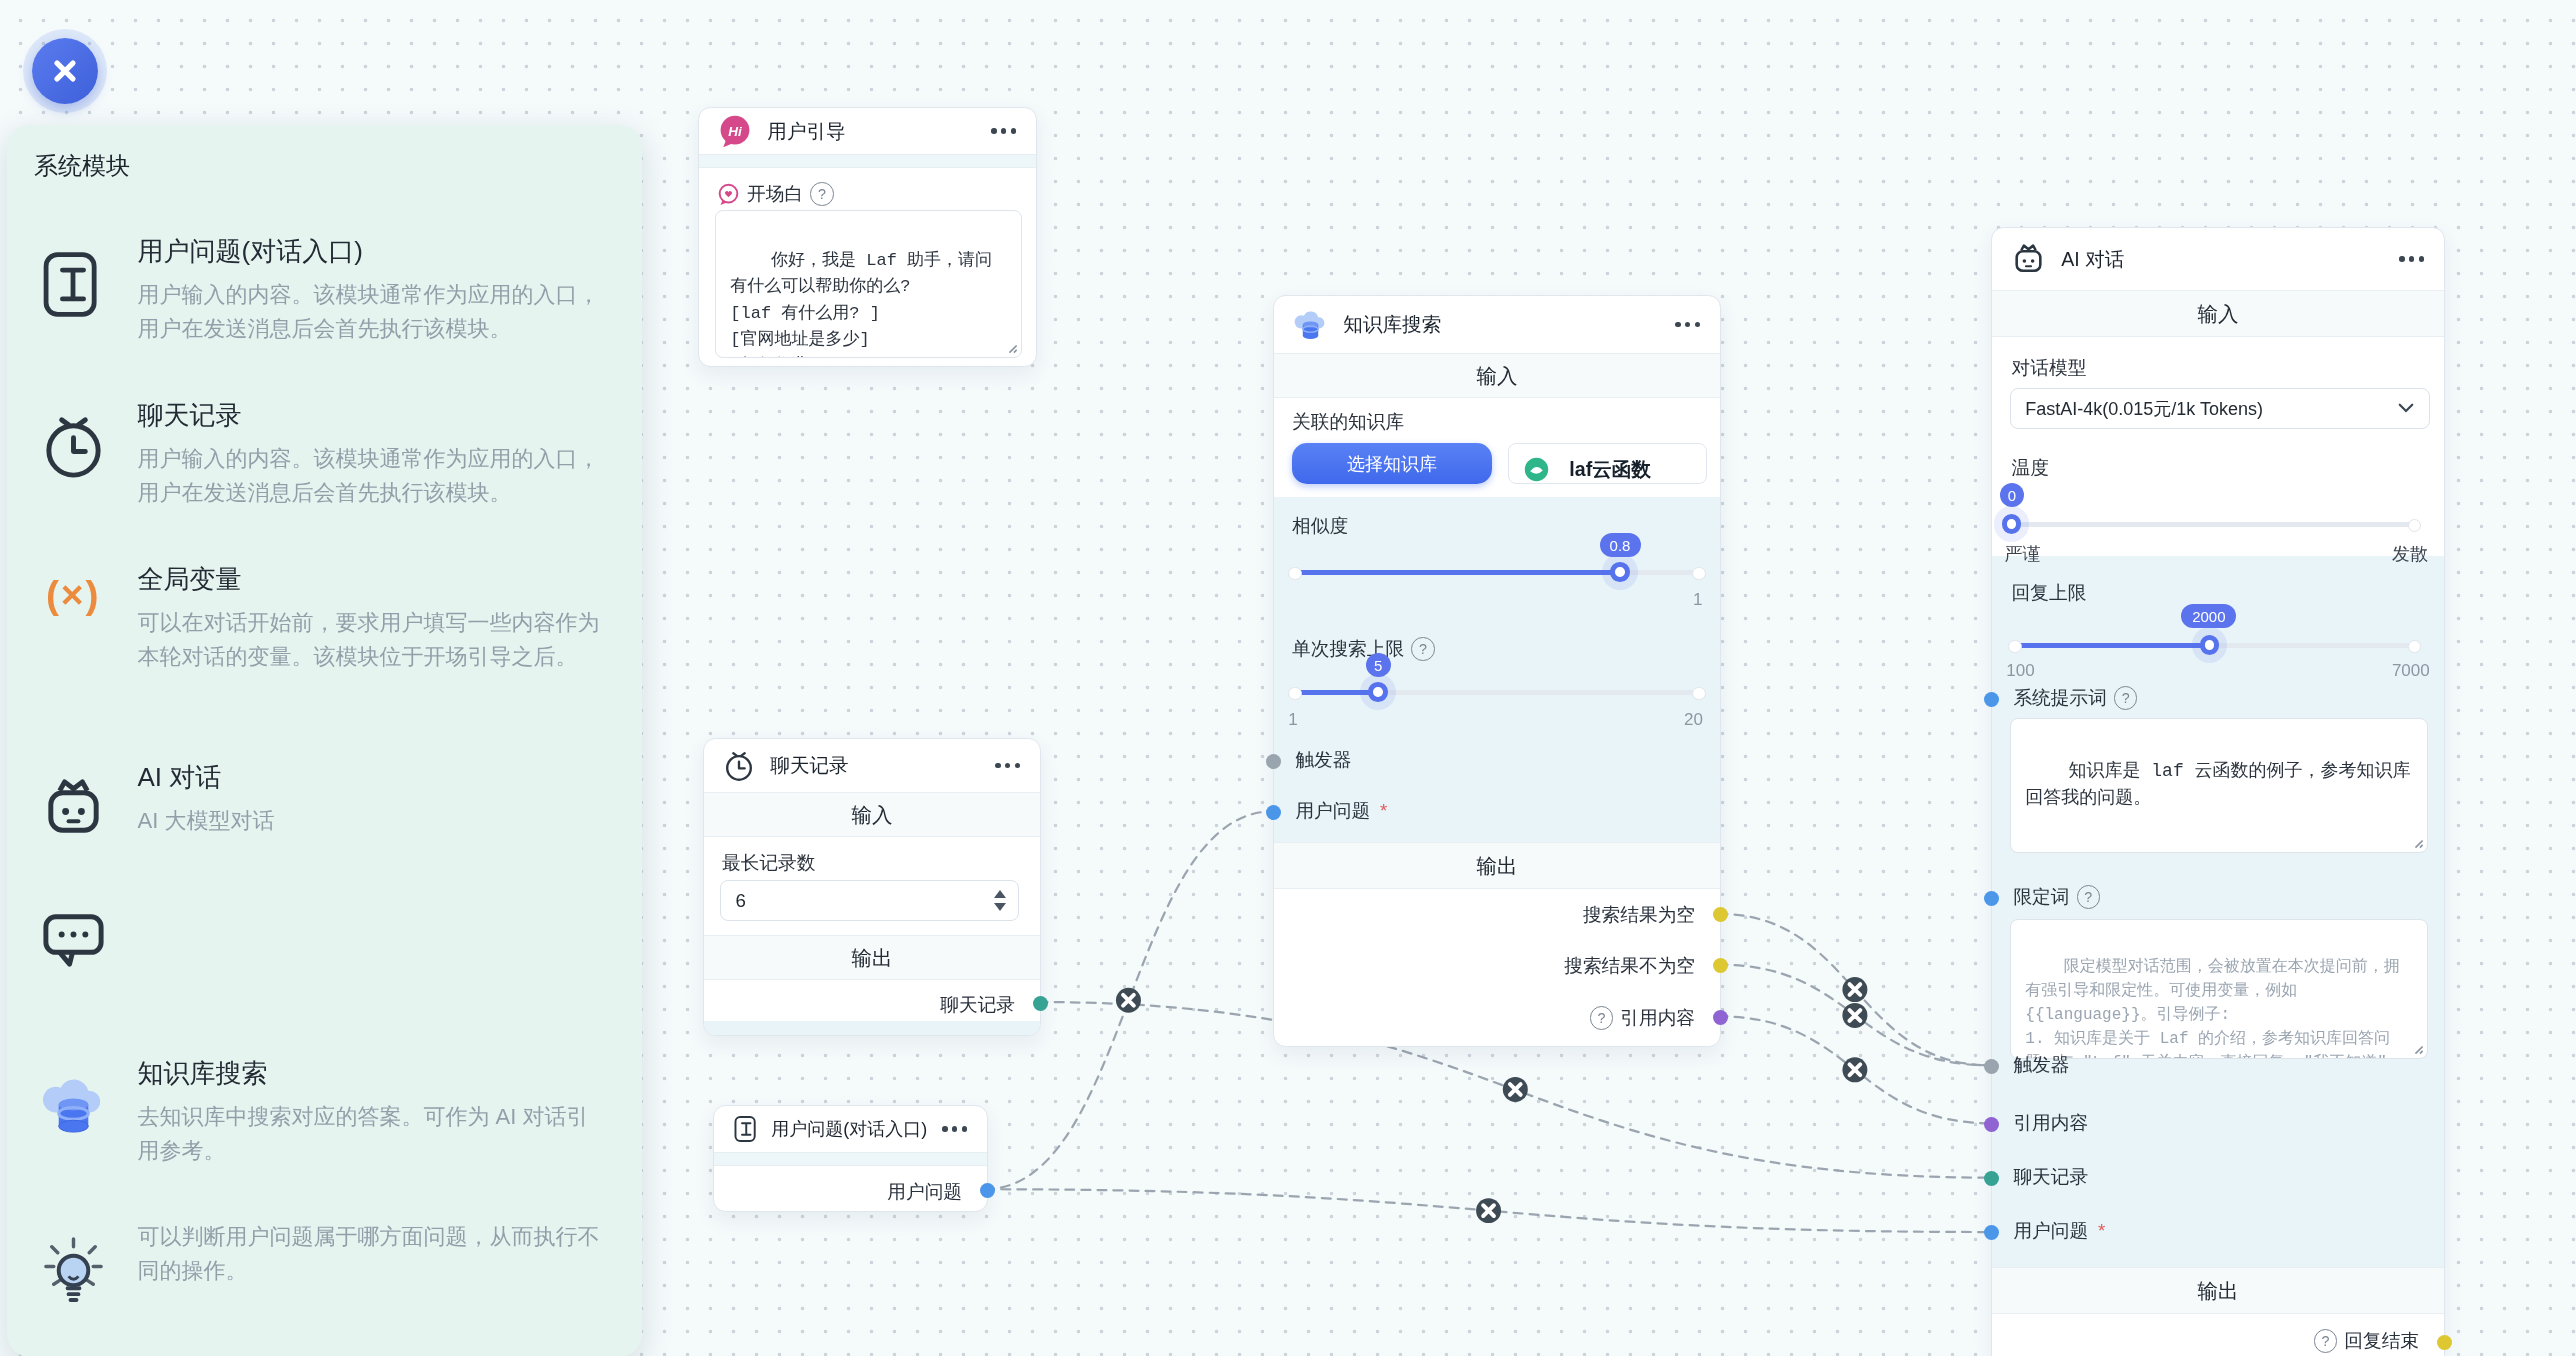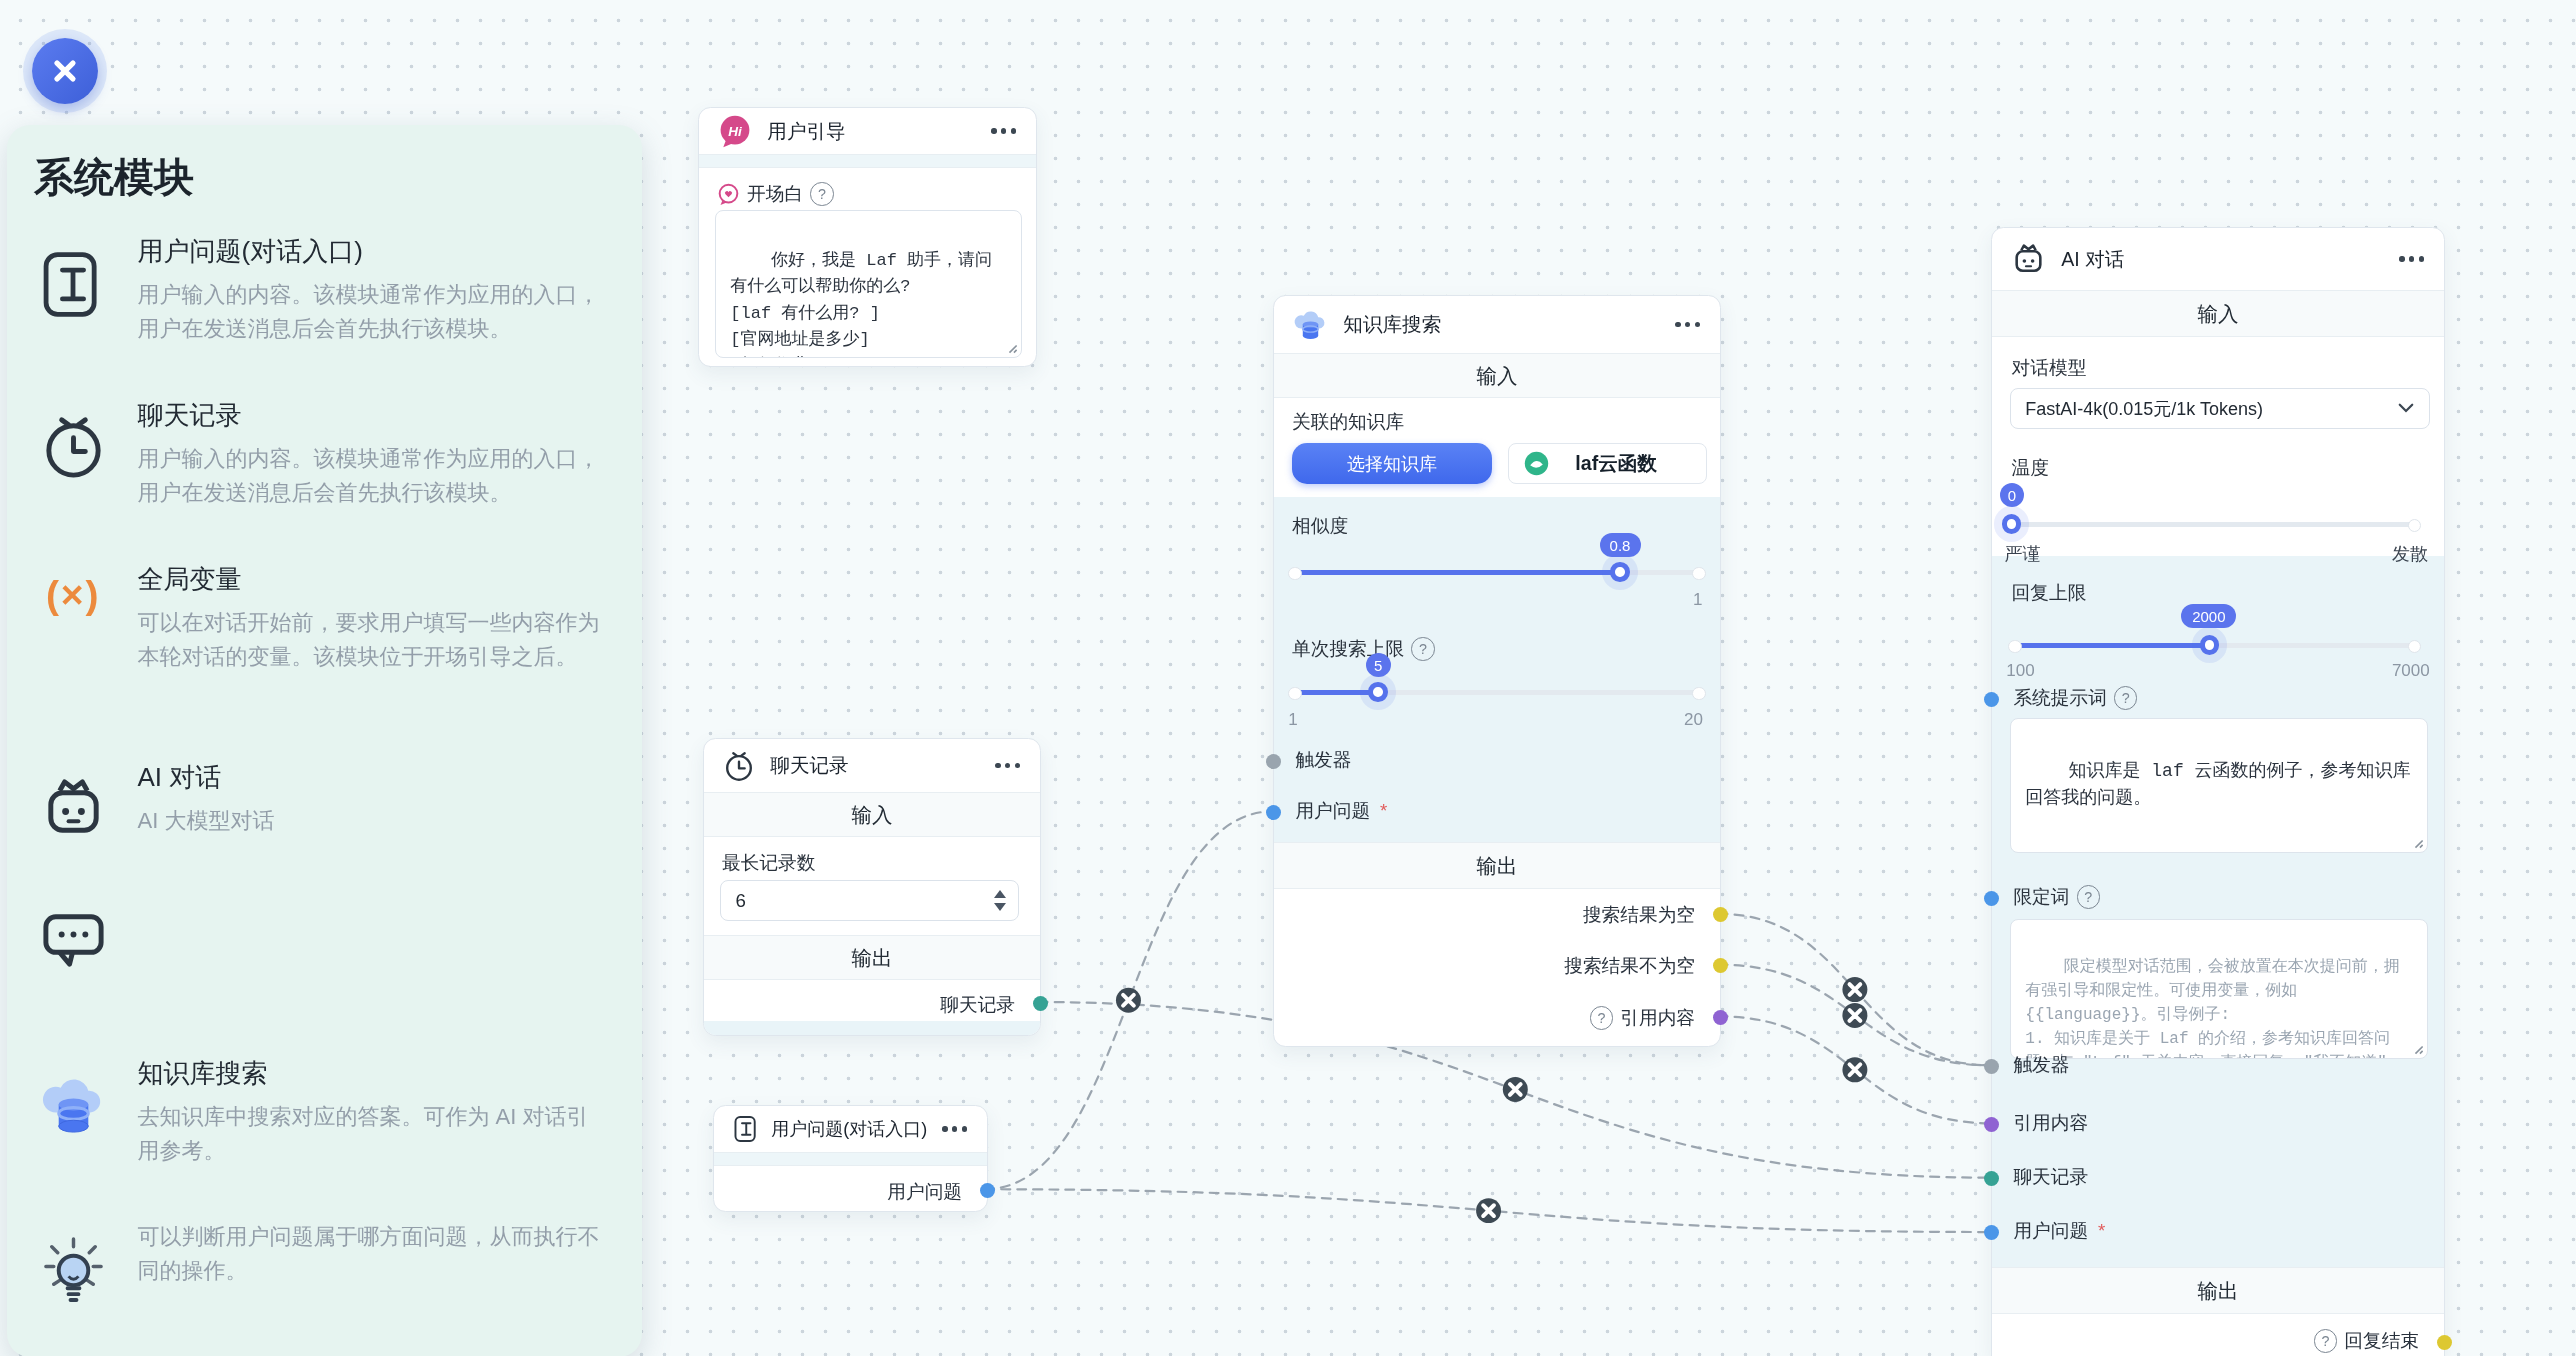--- a/index.html
+++ b/index.html
@@ -11,21 +11,21 @@
     background-size:23px 23px;background-position:9px 9px;}
   .edges{position:absolute;inset:0;z-index:1;}
   
   .close-btn{position:absolute;left:32px;top:38px;width:66px;height:66px;border-radius:50%;
     background:linear-gradient(135deg,#5b7cf0,#3d5fd8);z-index:6;display:flex;align-items:center;justify-content:center;
     box-shadow:0 0 0 9px rgba(110,150,240,.18),0 5.3px 12.5px rgba(60,90,200,.35);cursor:pointer;}
   .close-btn svg{display:block;}
   
   .sidebar{position:absolute;left:7.1px;top:125px;width:635px;height:1232px;background:#e6f4f0;
     border-radius:23px;z-index:5;box-shadow:0 9px 30px rgba(90,120,130,.22);}
-  .sb-title{position:absolute;left:27px;top:25px;font-size:40px;font-weight:700;color:#1c242c;}
+  .sb-title{position:absolute;left:27px;top:25px;font-size:24px;font-weight:400;color:#1c242c;}
   .sb-item{position:absolute;left:23px;width:588px;display:flex;gap:21.4px;cursor:grab;}
   .sb-icon{flex:0 0 86px;display:flex;align-items:flex-start;justify-content:center;padding-top:12.5px;}
   .sb-text{flex:1;max-width:464px;}
   .sb-item-title{font-size:26px;color:#222a33;font-weight:500;margin-bottom:9px;}
   .sb-item-desc{font-size:22px;line-height:1.55;color:#939ea9;}
   .var-glyph{font-size:39px;font-weight:800;color:#ec8a3d;letter-spacing:1.8px;line-height:1;}
   
   .node{position:absolute;background:#fff;border:0.9px solid #dfe6ed;border-radius:12.5px;z-index:2;
     box-shadow:0 7.1px 19.6px rgba(70,95,115,.08);}
   .node-header{position:absolute;left:0;right:0;top:0;display:flex;align-items:center;gap:14.3px;
@@ -56,21 +56,21 @@
   .selectbox span{flex:1;}
   .numinput{position:absolute;border:0.9px solid #dbe2ea;border-radius:8px;background:#fff;display:flex;
     align-items:center;padding:0 12.5px;}
   .numinput input{border:none;outline:none;flex:1;font-size:18.7px;color:#222a33;font-family:inherit;background:transparent;}
   .stepper{display:flex;flex-direction:column;gap:5.3px;align-items:center;cursor:pointer;}
   .stepper b{width:0;height:0;border-left:6.2px solid transparent;border-right:6.2px solid transparent;display:block;}
   .stepper .up{border-bottom:8px solid #4a5563;} .stepper .dn{border-top:8px solid #4a5563;}
   .btn-primary{position:absolute;background:linear-gradient(180deg,#5a82f5,#3f68ec);color:#fff;border-radius:8px;
     display:flex;align-items:center;justify-content:center;font-size:18px;cursor:pointer;box-shadow:0 2.7px 7.1px rgba(70,110,240,.35);}
   .kb-tag{position:absolute;background:#fff;border:0.9px solid #e1e7ee;border-radius:8px;display:flex;
-    align-items:center;gap:25px;padding:0 14.3px;cursor:pointer;}
+    align-items:flex-end;gap:19px;padding:0 14.3px;cursor:pointer;}
   .kb-tag b{font-size:19.6px;color:#16202a;}
   
   .slider{position:absolute;height:18px;}
   .slider .track{position:absolute;left:0;right:0;top:7.1px;height:4.5px;border-radius:2.7px;background:#e3e9ef;}
   .slider .fill{position:absolute;left:0;top:7.1px;height:4.5px;border-radius:2.7px;background:#5672ec;}
   .slider .end{position:absolute;top:3.6px;width:11.6px;height:11.6px;border-radius:50%;background:#fff;border:1.8px solid #dfe5eb;}
   .slider .thumb{position:absolute;top:-0.9px;width:19.6px;height:19.6px;border-radius:50%;background:#fff;
     border:5.3px solid #5672ec;box-sizing:border-box;box-shadow:0 0 0 8px rgba(86,114,236,.12);cursor:pointer;}
   .badge{position:absolute;background:#5b74ed;color:#fff;border-radius:890px;font-size:15px;
     display:flex;align-items:center;justify-content:center;z-index:2;}

